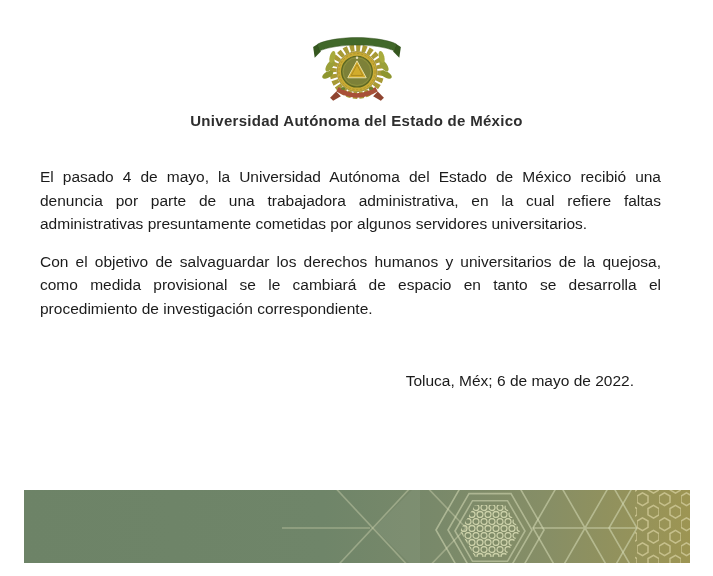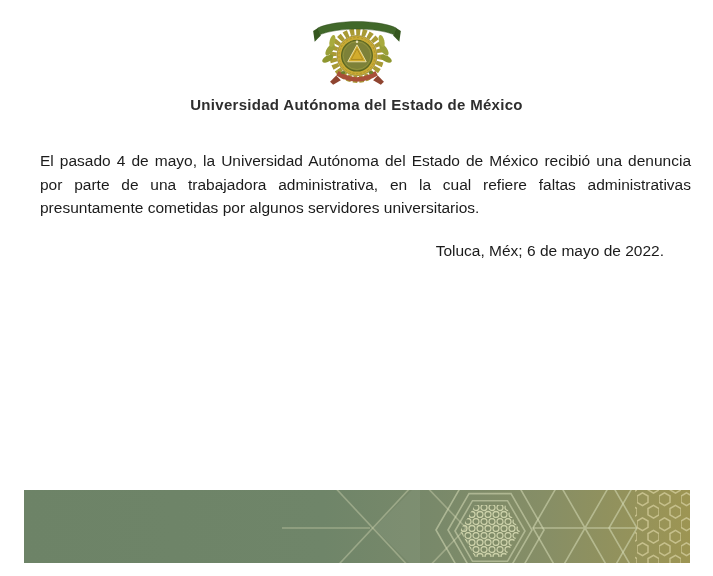--- a/index.html
+++ b/index.html
@@ -4,45 +4,45 @@
 <style>
   html,body{margin:0;padding:0;background:#ffffff;}
   .page{
     position:relative;
     width:713px;height:576px;
     background:#ffffff;
     font-family:"Liberation Sans",sans-serif;
     overflow:hidden;
   }
   .masthead{
-    padding-top:11px;
+    padding-top:27px;
     text-align:center;
   }
   .crest{width:100px;height:80px;display:inline-block;}
   .inst-name{
     margin-top:1px;
     font-size:15px;
     font-weight:bold;
     color:#2e2e2e;
     letter-spacing:0.3px;
   }
   .doc-body{
     margin-top:36px;
-    padding:0 22px 0 40px;
+    padding:0 52px 0 40px;
     color:#1b1b1b;
   }
   .doc-body p{
     margin:0 0 14px 0;
     font-size:15.5px;
     line-height:23.5px;
     text-align:justify;
     text-justify:inter-word;
   }
   .dateline{
-    margin-top:22px;
+    margin-top:52px;
     padding-right:27px;
     text-align:right;
     font-size:15.5px;
     color:#1b1b1b;
   }
   .footer-band{
     position:absolute;
     left:24px;right:23px;bottom:13px;
     height:73px;
   }
@@ -89,20 +89,21 @@
         <path d="M38,82 C48,88 58,90 65,90 C72,90 82,88 92,82 L89,76 C80,82 70,84 65,84 C60,84 50,82 41,76 Z" fill="#a85038"></path>
         <ellipse cx="47" cy="78" rx="3" ry="2" fill="#6b7e2c"></ellipse>
         <ellipse cx="83" cy="78" rx="3" ry="2" fill="#6b7e2c"></ellipse>
       </g>
     </svg>
     <div class="inst-name">Universidad Autónoma del Estado de México</div>
   </div>
 
   <div class="doc-body">
     <p>El pasado 4 de mayo, la Universidad Autónoma del Estado de México recibió una denuncia por parte de una trabajadora administrativa, en la cual refiere faltas administrativas presuntamente cometidas por algunos servidores universitarios.</p>
+    <p>Con el objetivo de salvaguardar los derechos humanos y universitarios de la quejosa, como medida provisional se le cambiará de espacio en tanto se desarrolla el procedimiento de investigación correspondiente.</p>
     <div class="dateline">Toluca, Méx; 6 de mayo de 2022.</div>
   </div>
 
   <div class="footer-band">
     <svg viewBox="0 0 666 73" preserveAspectRatio="none" aria-hidden="true">
       <defs>
         <linearGradient id="bandGrad" x1="0" y1="0" x2="1" y2="0">
           <stop offset="0" stop-color="#6d8367"></stop>
           <stop offset="0.45" stop-color="#6f8569"></stop>
           <stop offset="0.62" stop-color="#79896a"></stop>

